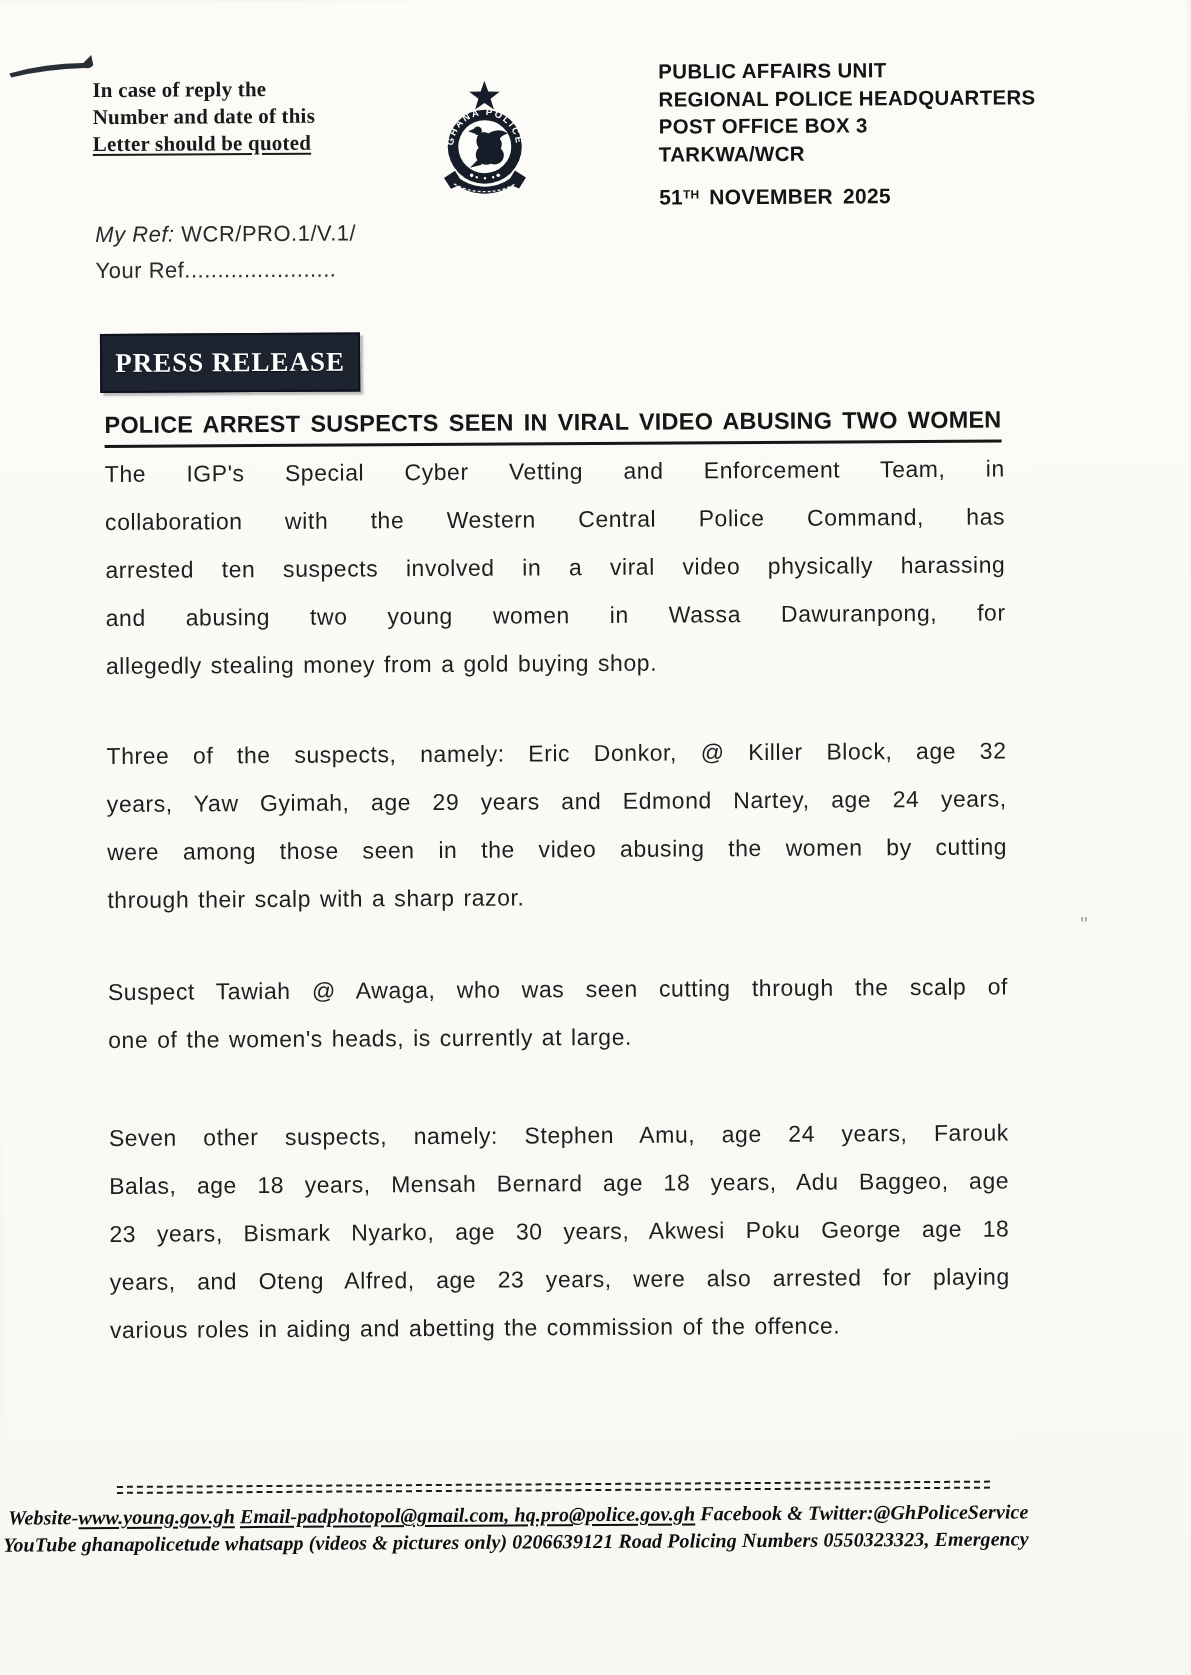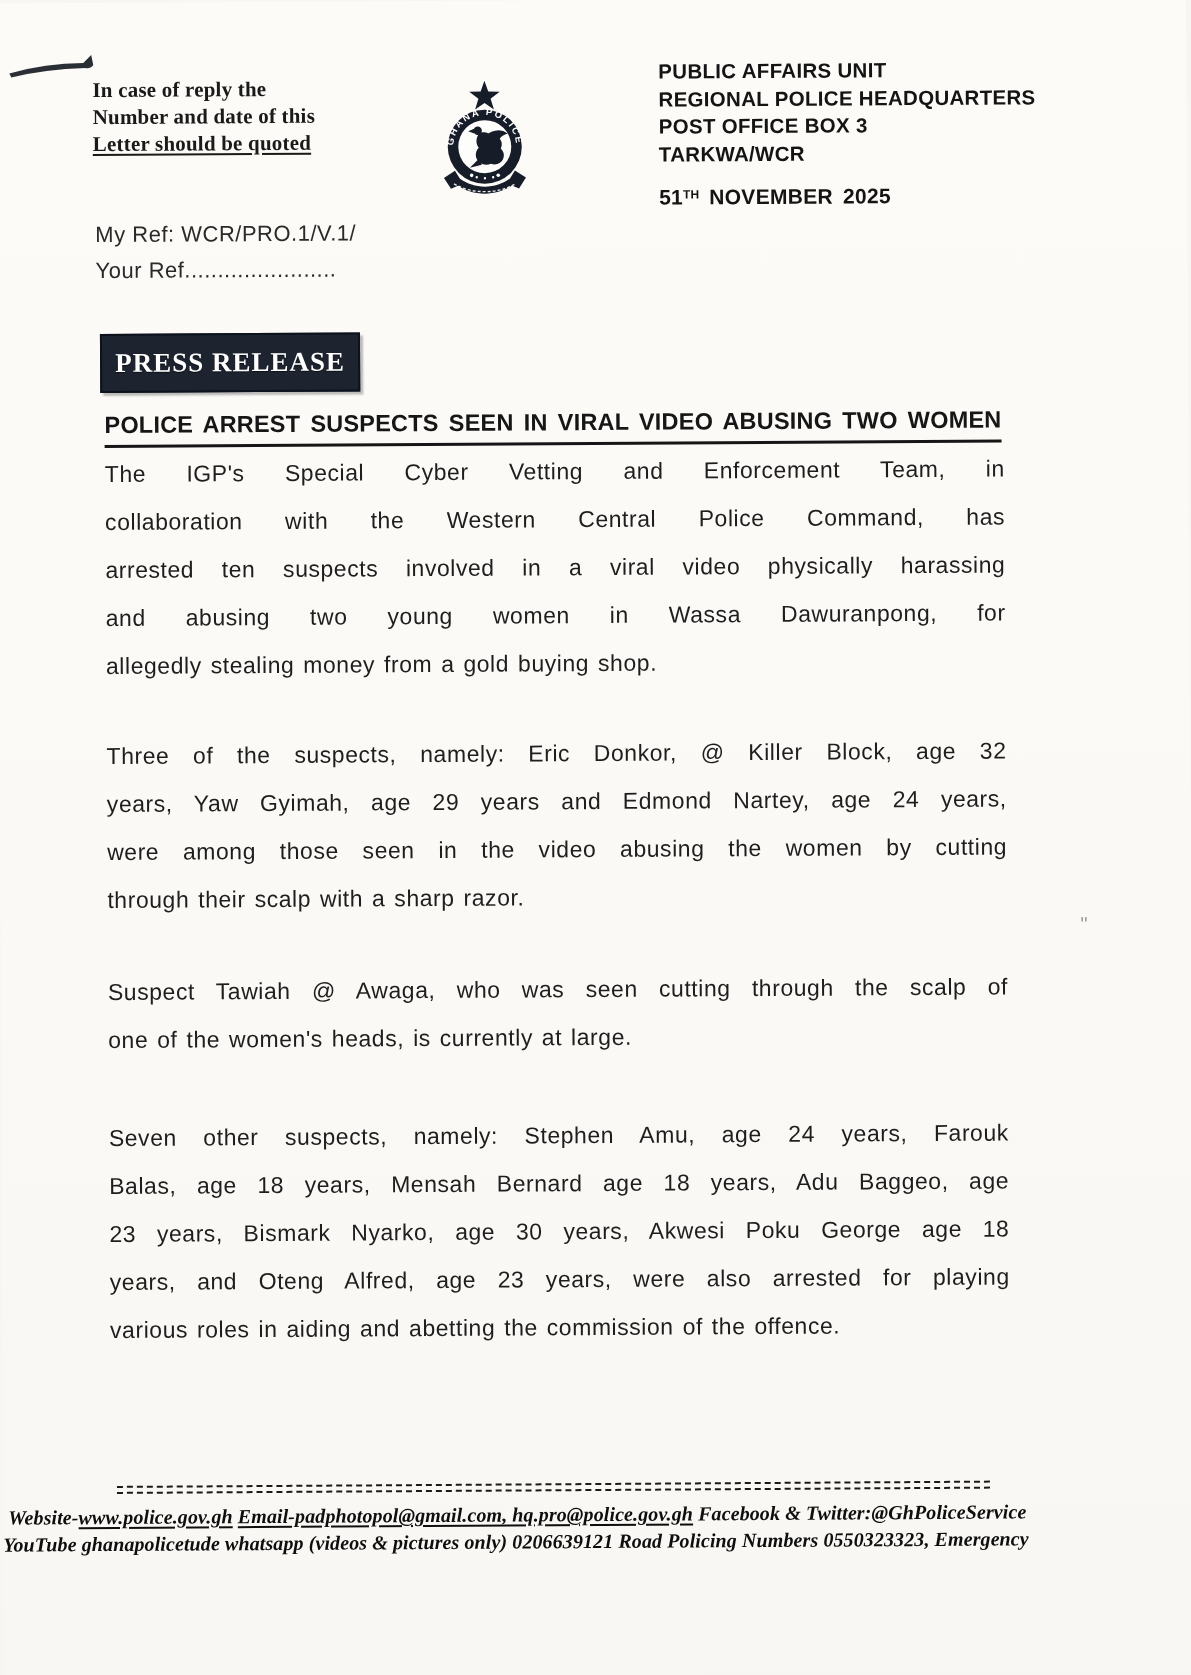--- a/index.html
+++ b/index.html
@@ -29,21 +29,21 @@
     position:absolute;left:663px;top:58px;
     font-weight:bold;font-size:20.5px;line-height:27.5px;
     letter-spacing:.3px;color:#141414;
   }
   .date-line{
     position:absolute;left:663px;top:186px;
     font-weight:bold;font-size:21px;color:#141414;letter-spacing:.3px;word-spacing:4px;
   }
   .date-line sup{font-size:12px;vertical-align:6px;letter-spacing:0;margin-top:35px;}
   .ref-my{position:absolute;left:99px;top:219px;font-size:22px;color:#2a2a2a;letter-spacing:.5px;}
-  .ref-my .lbl{}
+  .ref-my .lbl{font-style:italic;}
   .ref-your{position:absolute;left:99px;top:255px;font-size:22px;color:#2a2a2a;letter-spacing:.5px;}
   
   .press-box{
     position:absolute;left:103px;top:331px;width:256px;height:55px;
     background:#1d2430;border:2px solid #0d121c;
     box-shadow:3px 3px 2px rgba(110,110,110,.45);
     display:flex;align-items:center;justify-content:center;
   }
   .press-box span{
     font-family:"Liberation Serif", serif;font-weight:bold;
@@ -170,17 +170,17 @@
       <div class="pline">23 years, Bismark Nyarko, age 30 years, Akwesi Poku George age 18</div>
       <div class="pline">years, and Oteng Alfred, age 23 years, were also arrested for playing</div>
       <div class="pline last">various roles in aiding and abetting the commission of the offence.</div>
     </div>
   </div>
 
   <div class="stray-quote">"</div>
 
   <div class="divider"></div>
   <div class="footer">
-    <div class="l1"><span>Website-</span><span class="u">www.police.gov.gh</span> <span class="u">Email-padphotopol@gmail.com, hq.pro@police.gov.gh</span> <span>Facebook &amp; Twitter:@GhPoliceService</span></div>
+    <div class="l1"><span>Website-</span><span class="u">www.young.gov.gh</span> <span class="u">Email-padphotopol@gmail.com, hq.pro@police.gov.gh</span> <span>Facebook &amp; Twitter:@GhPoliceService</span></div>
     <div class="l2">YouTube ghanapolicetude whatsapp (videos &amp; pictures only) 0206639121 Road Policing Numbers 0550323323, Emergency</div>
   </div>
 
 </div>
 
 </body></html>

